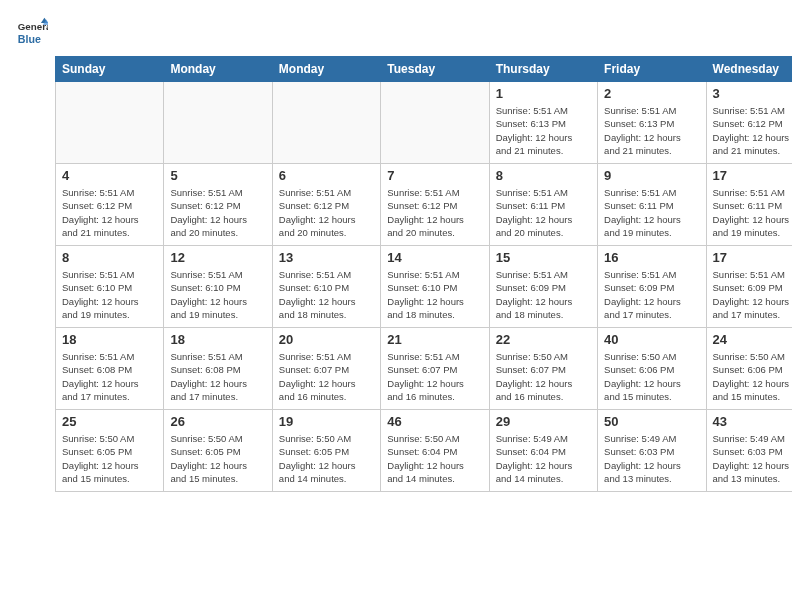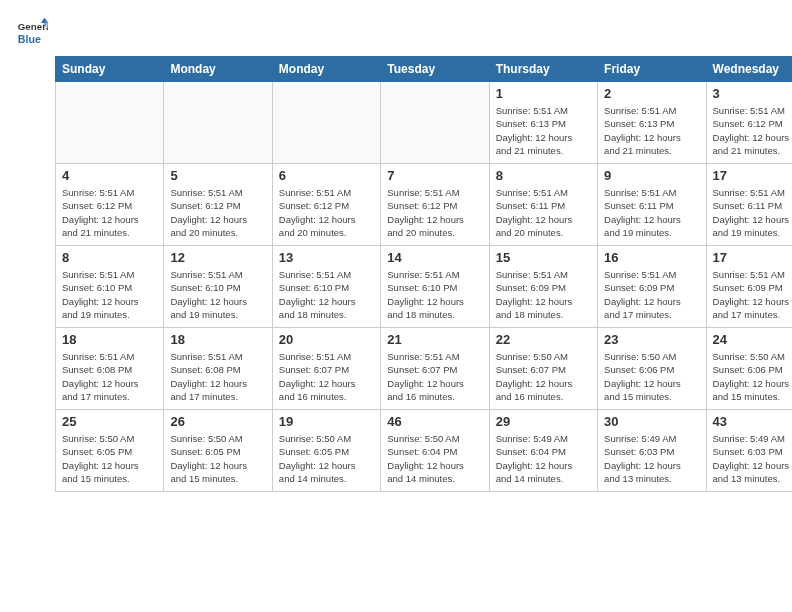--- a/index.html
+++ b/index.html
@@ -216,21 +216,21 @@
         </td>
         <td>
           <span class="day-num">21</span>
           <div class="day-info">Sunrise: 5:51 AM<br>Sunset: 6:07 PM<br>Daylight: 12 hours<br>and 16 minutes.</div>
         </td>
         <td>
           <span class="day-num">22</span>
           <div class="day-info">Sunrise: 5:50 AM<br>Sunset: 6:07 PM<br>Daylight: 12 hours<br>and 16 minutes.</div>
         </td>
         <td>
-          <span class="day-num">23</span>
+          <span class="day-num">40</span>
           <div class="day-info">Sunrise: 5:50 AM<br>Sunset: 6:06 PM<br>Daylight: 12 hours<br>and 15 minutes.</div>
         </td>
         <td>
           <span class="day-num">24</span>
           <div class="day-info">Sunrise: 5:50 AM<br>Sunset: 6:06 PM<br>Daylight: 12 hours<br>and 15 minutes.</div>
         </td>
       </tr>
       <tr>
         <td>
           <span class="day-num">25</span>
@@ -246,21 +246,21 @@
         </td>
         <td>
           <span class="day-num">46</span>
           <div class="day-info">Sunrise: 5:50 AM<br>Sunset: 6:04 PM<br>Daylight: 12 hours<br>and 14 minutes.</div>
         </td>
         <td>
           <span class="day-num">29</span>
           <div class="day-info">Sunrise: 5:49 AM<br>Sunset: 6:04 PM<br>Daylight: 12 hours<br>and 14 minutes.</div>
         </td>
         <td>
-          <span class="day-num">30</span>
+          <span class="day-num">50</span>
           <div class="day-info">Sunrise: 5:49 AM<br>Sunset: 6:03 PM<br>Daylight: 12 hours<br>and 13 minutes.</div>
         </td>
         <td>
           <span class="day-num">43</span>
           <div class="day-info">Sunrise: 5:49 AM<br>Sunset: 6:03 PM<br>Daylight: 12 hours<br>and 13 minutes.</div>
         </td>
       </tr>
     </tbody>
 </table>
 

